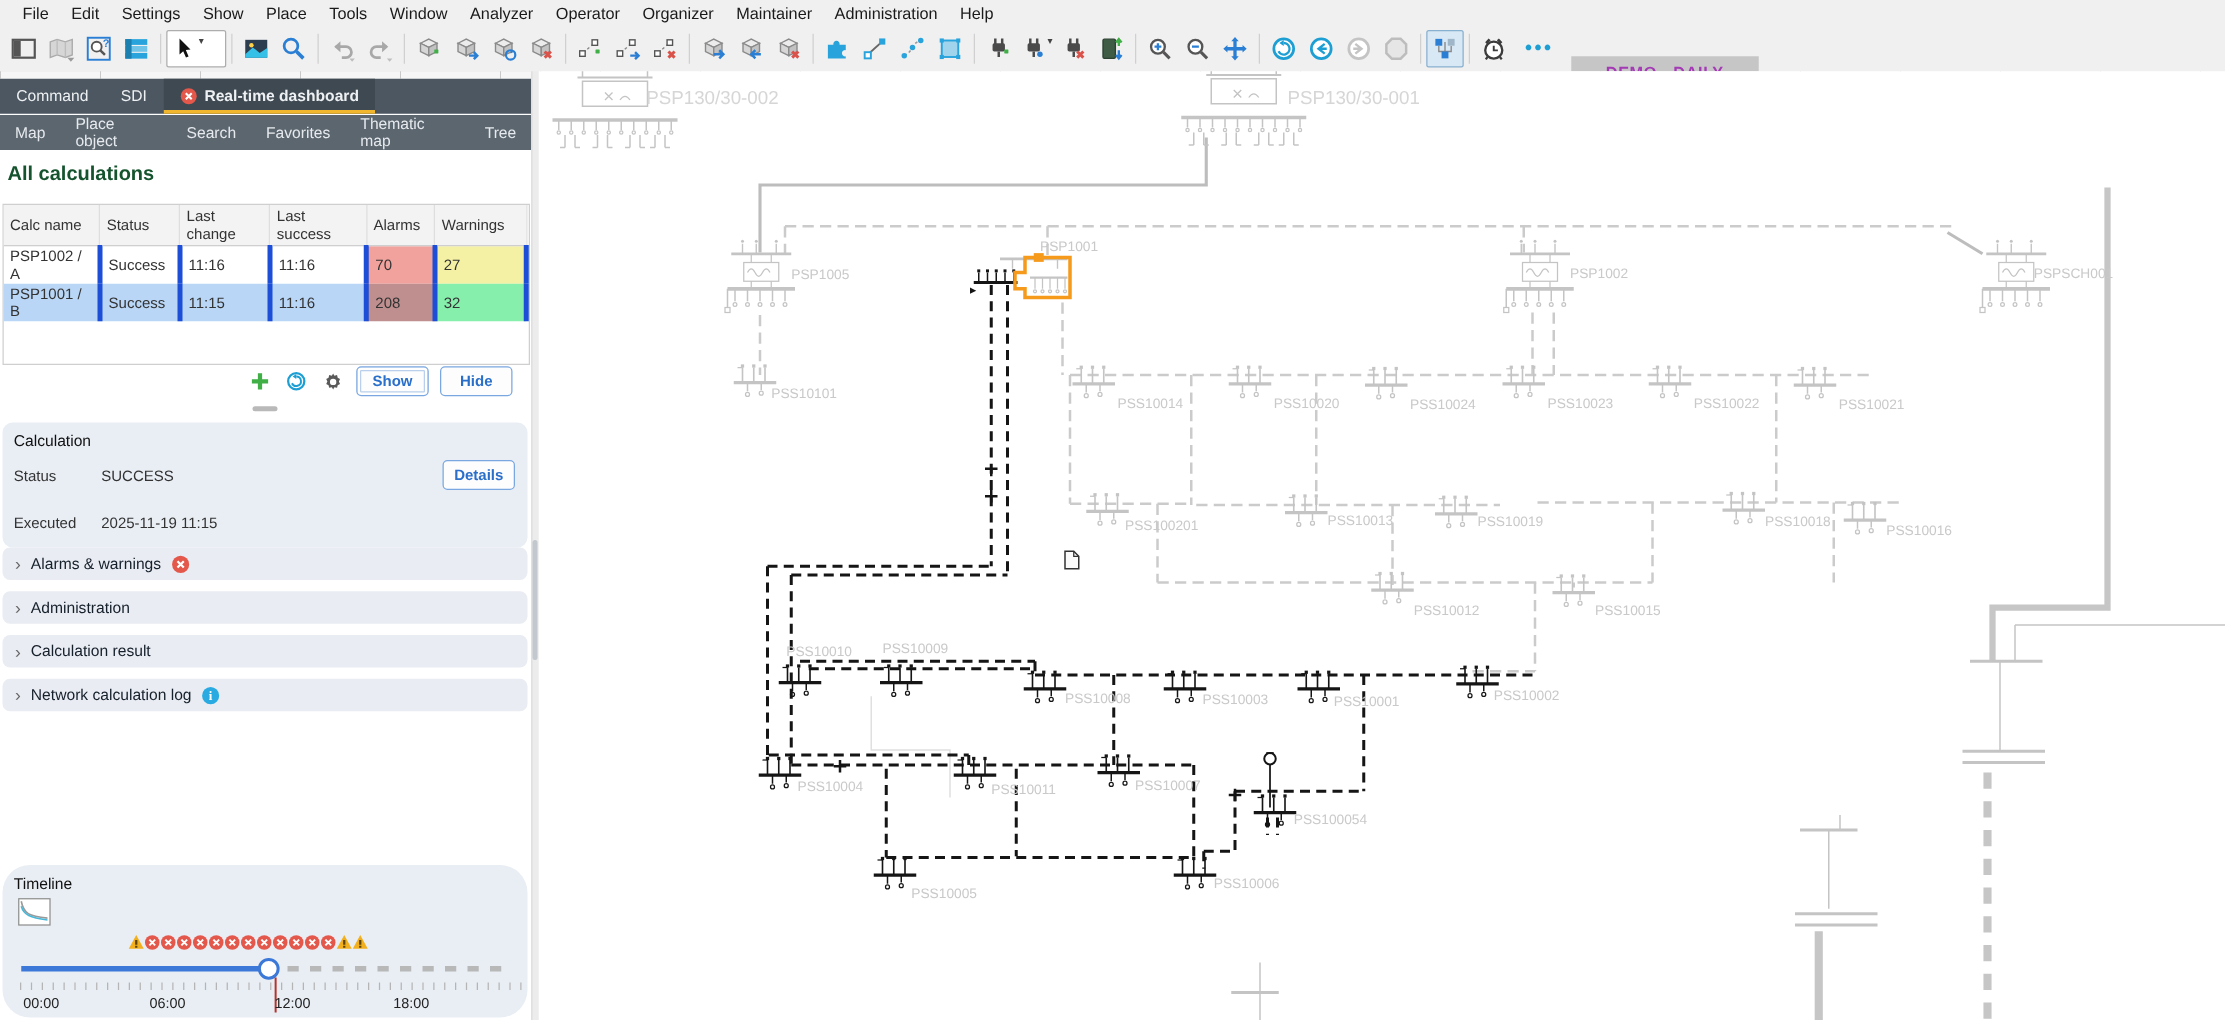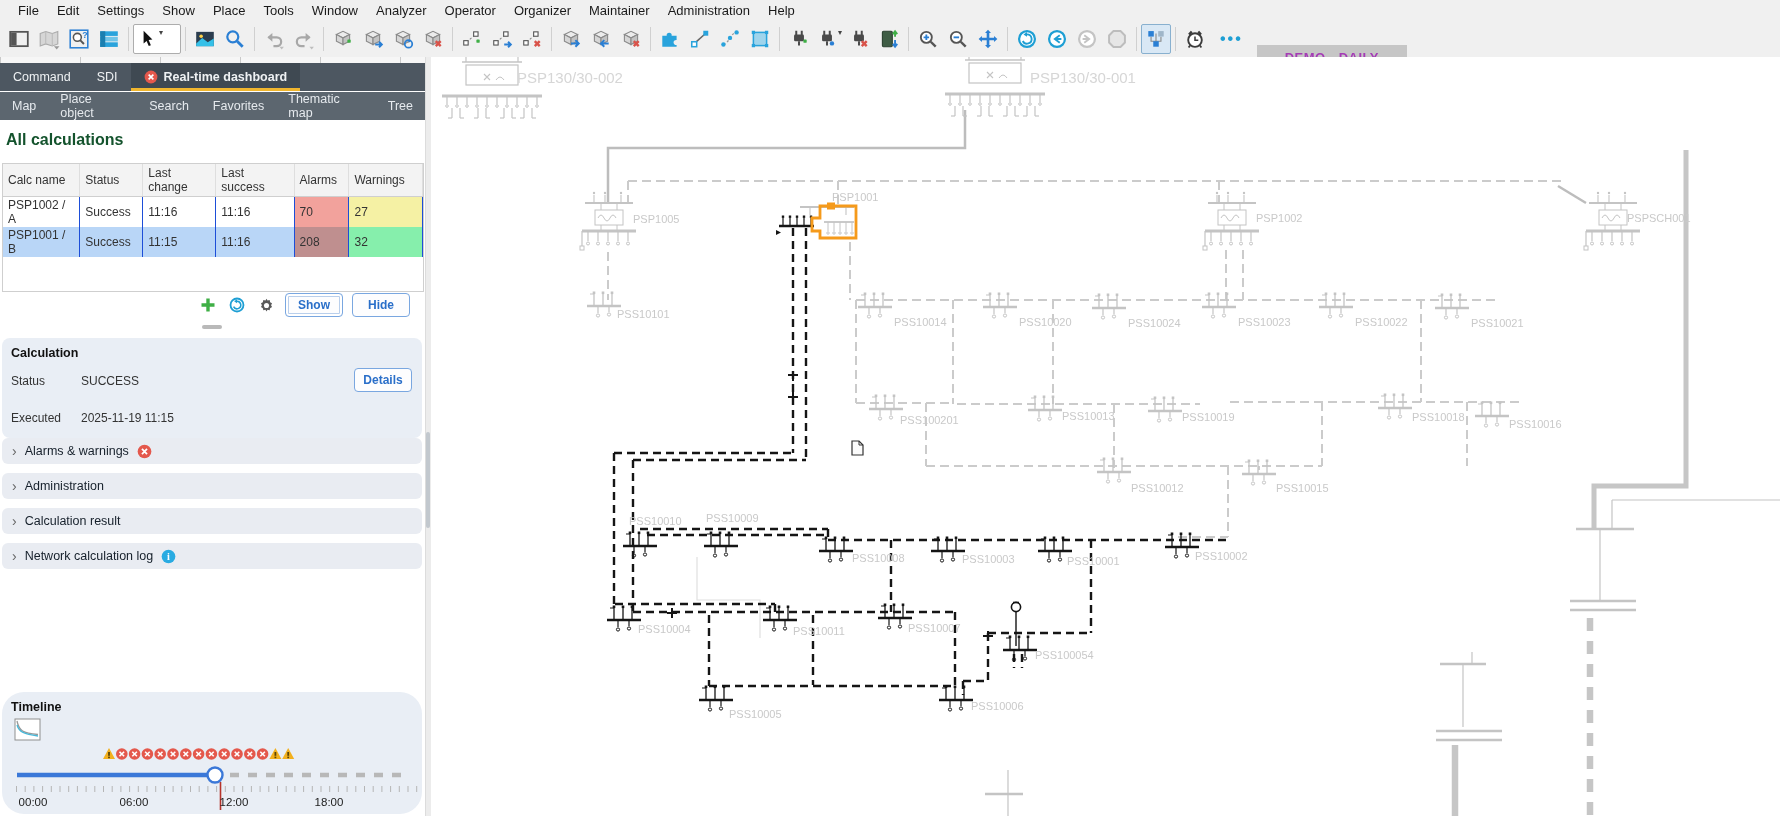--- a/index.html
+++ b/index.html
@@ -30,32 +30,32 @@
   .tab1.active:after{content:"";position:absolute;left:0;right:0;bottom:0;height:3px;background:#f0b62e;}
   .tabs2{position:absolute;left:0;top:29px;width:425px;height:28px;background:#5c666f;display:flex;align-items:center;}
   .tab2{padding:0 12px;color:#e6eaee;font-size:12.5px;cursor:default;}
   .all-calc{position:absolute;left:6px;top:68px;font-weight:bold;font-size:16px;color:#14532d;}
   
   .ctable{position:absolute;left:2px;top:100px;width:420px;height:127px;border:1px solid #cfcfcf;background:#fff;
           font-size:12px;border-collapse:collapse;}
   .ctable table{border-collapse:collapse;width:100%;}
   .ctable th{background:#f3f3f3;font-weight:normal;text-align:left;padding:2px 5px;border-right:1px solid #dedede;
              border-bottom:1px solid #cfcfcf;color:#333;height:16px;}
-  .ctable td{padding:1px 5px;height:15px;border-right:1px solid #1d4ed8;color:#333;}
+  .ctable td{padding:1px 5px;height:15px;border-right:4px solid #1d4ed8;color:#333;}
   .ctable tr.sel td{background:#b9d6f7;}
   
   .btn-row{position:absolute;left:0;top:228px;width:420px;height:28px;display:flex;align-items:center;justify-content:flex-end;gap:9px;}
   .ic-btn{width:20px;height:20px;display:flex;align-items:center;justify-content:center;}
   .btn{min-width:58px;height:24px;background:#fdfdfe;border:1px solid #7aa7e0;border-radius:4px;
        color:#2a6fc9;font-weight:bold;font-size:12px;font-family:inherit;}
   .btn.def{box-shadow:inset 0 0 0 2px #fff, inset 0 0 0 3px #b9cfec;}
   .grip{position:absolute;left:202px;top:262px;width:20px;height:4px;border-radius:2px;background:#b9b9b9;}
   
   .card{position:absolute;left:2px;width:420px;background:#e9eef5;border-radius:8px;}
-  .card-title{font-weight:bold;font-size:12.5px;color:#111;padding:8px 0 0 9px;}
+  .card-title{font-weight:normal;font-size:12.5px;color:#111;padding:8px 0 0 9px;}
   .calc-card{top:275px;height:100px;}
   .kv{position:absolute;left:9px;font-size:12px;color:#333;}
   .kv .v{position:absolute;left:70px;white-space:nowrap;}
   .details-btn{position:absolute;right:10px;top:30px;}
   .acc{position:absolute;left:2px;width:420px;height:26px;background:#e9ecf2;border-radius:6px;
        display:flex;align-items:center;gap:8px;padding-left:10px;box-sizing:border-box;}
   .acc .chev{color:#666;font-size:14px;}
   .acc .albl{font-weight:normal;font-size:12.5px;color:#16202b;}
   .timeline-card{top:629px;height:122px;border-radius:22px;}
   

